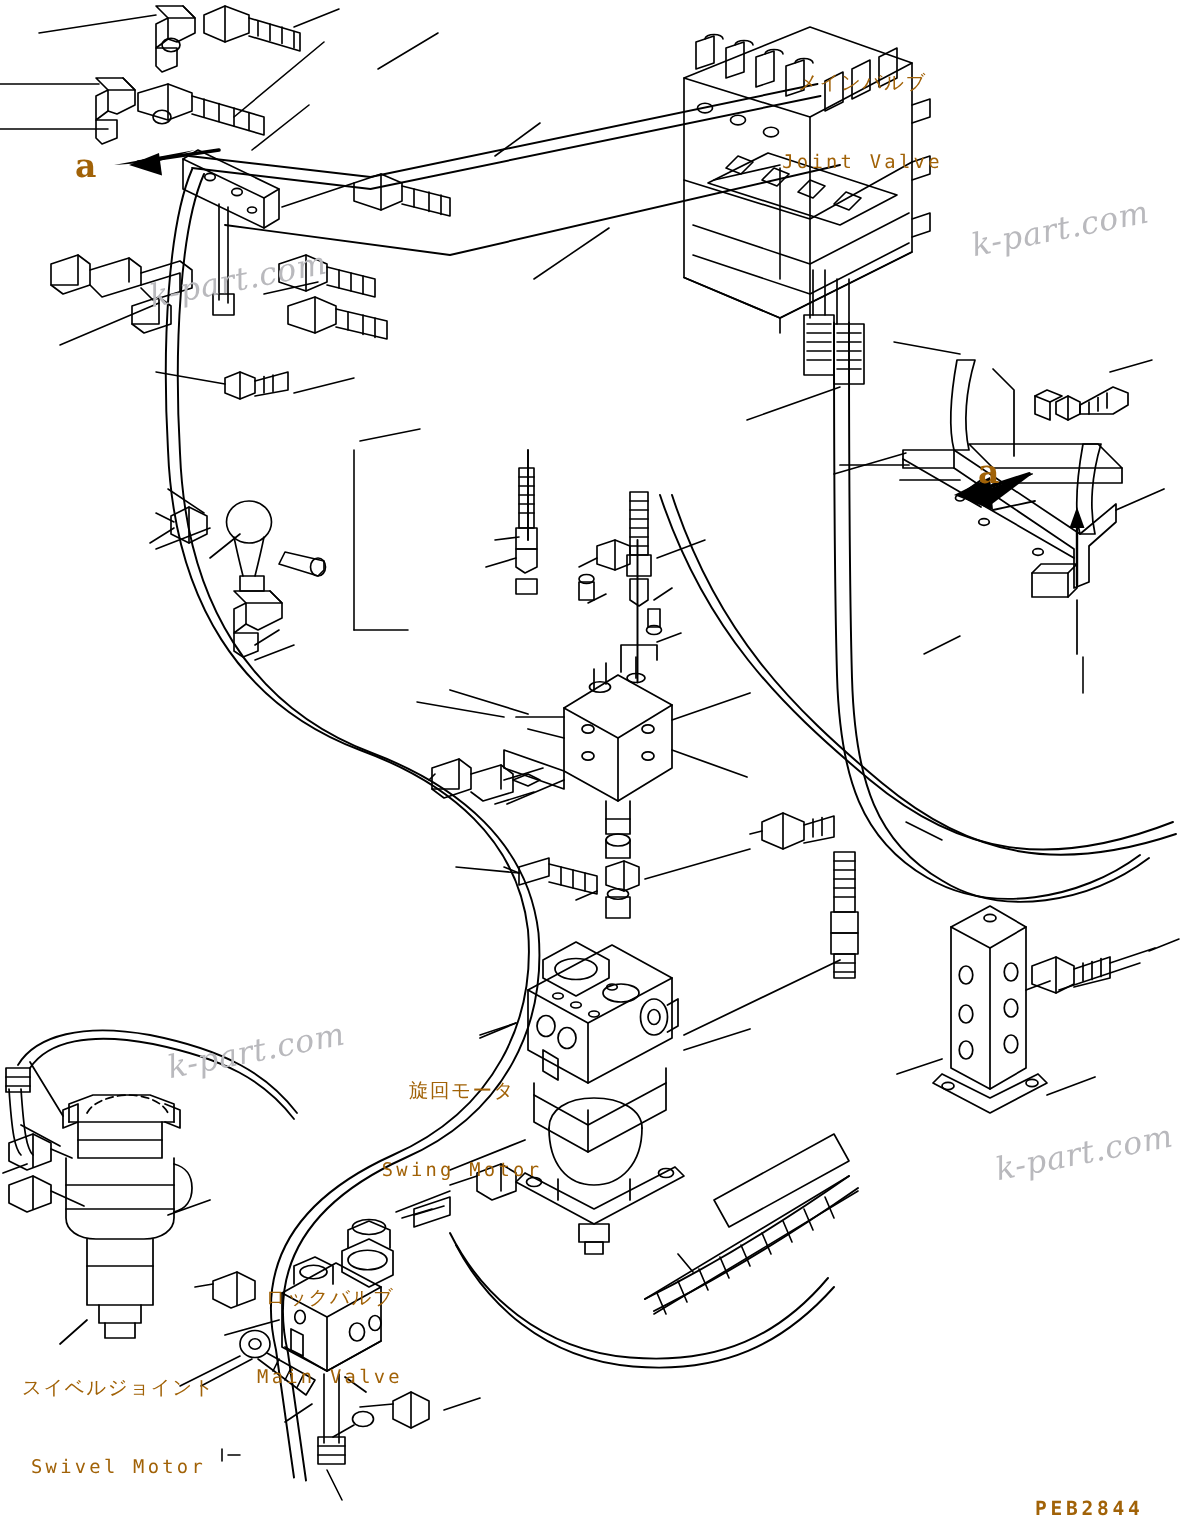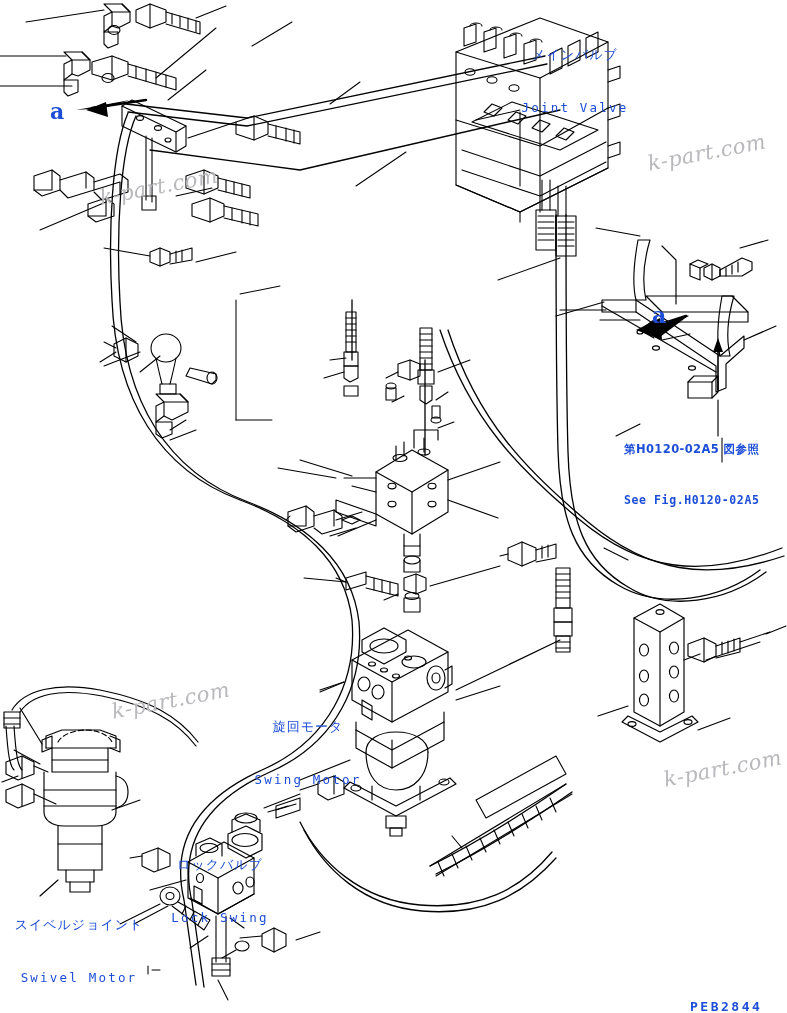--- a/index.html
+++ b/index.html
@@ -1,20 +1,20 @@
 <!DOCTYPE html>
 <html><head>
 <meta charset="utf-8">
 <style>
   html,body{margin:0;padding:0;background:#fff;}
   body{width:787px;height:1013px;position:relative;overflow:hidden;
        font-family:"Liberation Sans",sans-serif;}
   #sheet{position:absolute;inset:0;background:#fff;}
   svg#art{position:absolute;left:0;top:0;width:787px;height:1013px;}
-  .lbl{position:absolute;color:#1d4ed8;white-space:pre;}
+  .lbl{position:absolute;color:#a16207;white-space:pre;}
   .jp{font-family:"DejaVu Sans",sans-serif;font-size:13px;letter-spacing:1px;}
   .en{font-family:"DejaVu Sans Mono","Liberation Mono",monospace;font-size:12.5px;letter-spacing:2.2px;}
   .ref{font-family:"DejaVu Sans Mono","Liberation Mono",monospace;font-size:11.5px;
        letter-spacing:0.6px;font-weight:bold;}
   .refjp{font-family:"DejaVu Sans",sans-serif;font-size:11.5px;letter-spacing:0.4px;font-weight:bold;}
   .pn{font-family:"DejaVu Sans Mono","Liberation Mono",monospace;font-size:13px;
       letter-spacing:2.5px;font-weight:bold;margin-top:16px;}
   .callout{font-family:"DejaVu Serif",serif;font-size:22px;font-weight:bold;}
   .wm{position:absolute;color:#b9b9bd;font-family:"DejaVu Serif",serif;
       font-size:21px;font-style:italic;letter-spacing:0.5px;white-space:nowrap;
@@ -648,33 +648,29 @@
     <div class="en">Joint Valve</div>
   </div>
 
   <div class="lbl ctr" style="left:238px;top:682px;width:140px;">
     <div class="jp">旋回モータ</div>
     <div class="en">Swing Motor</div>
   </div>
 
   <div class="lbl ctr" style="left:160px;top:820px;width:120px;">
     <div class="jp">ロックバルブ</div>
-    <div class="en">Lock Swing</div>
+    <div class="en">Main Valve</div>
   </div>
 
   <div class="lbl ctr" style="left:4px;top:880px;width:150px;">
     <div class="jp">スイベルジョイント</div>
     <div class="en">Swivel Motor</div>
   </div>
 
 
-  <div class="lbl" style="left:624px;top:406px;">
-    <div class="refjp">第H0120-02A5 図参照</div>
-    <div class="ref">See Fig.H0120-02A5</div>
-  </div>
 
   <div class="lbl callout" style="left:50px;top:98px;">a</div>
   <div class="lbl callout" style="left:652px;top:302px;">a</div>
 
   <div class="lbl pn" style="left:690px;top:983px;">PEB2844</div>
 
   <div class="wm" style="left:648px;top:152px;">k-part.com</div>
   <div class="wm" style="left:100px;top:186px;">k-part.com</div>
   <div class="wm" style="left:112px;top:700px;">k-part.com</div>
   <div class="wm" style="left:664px;top:768px;">k-part.com</div>

